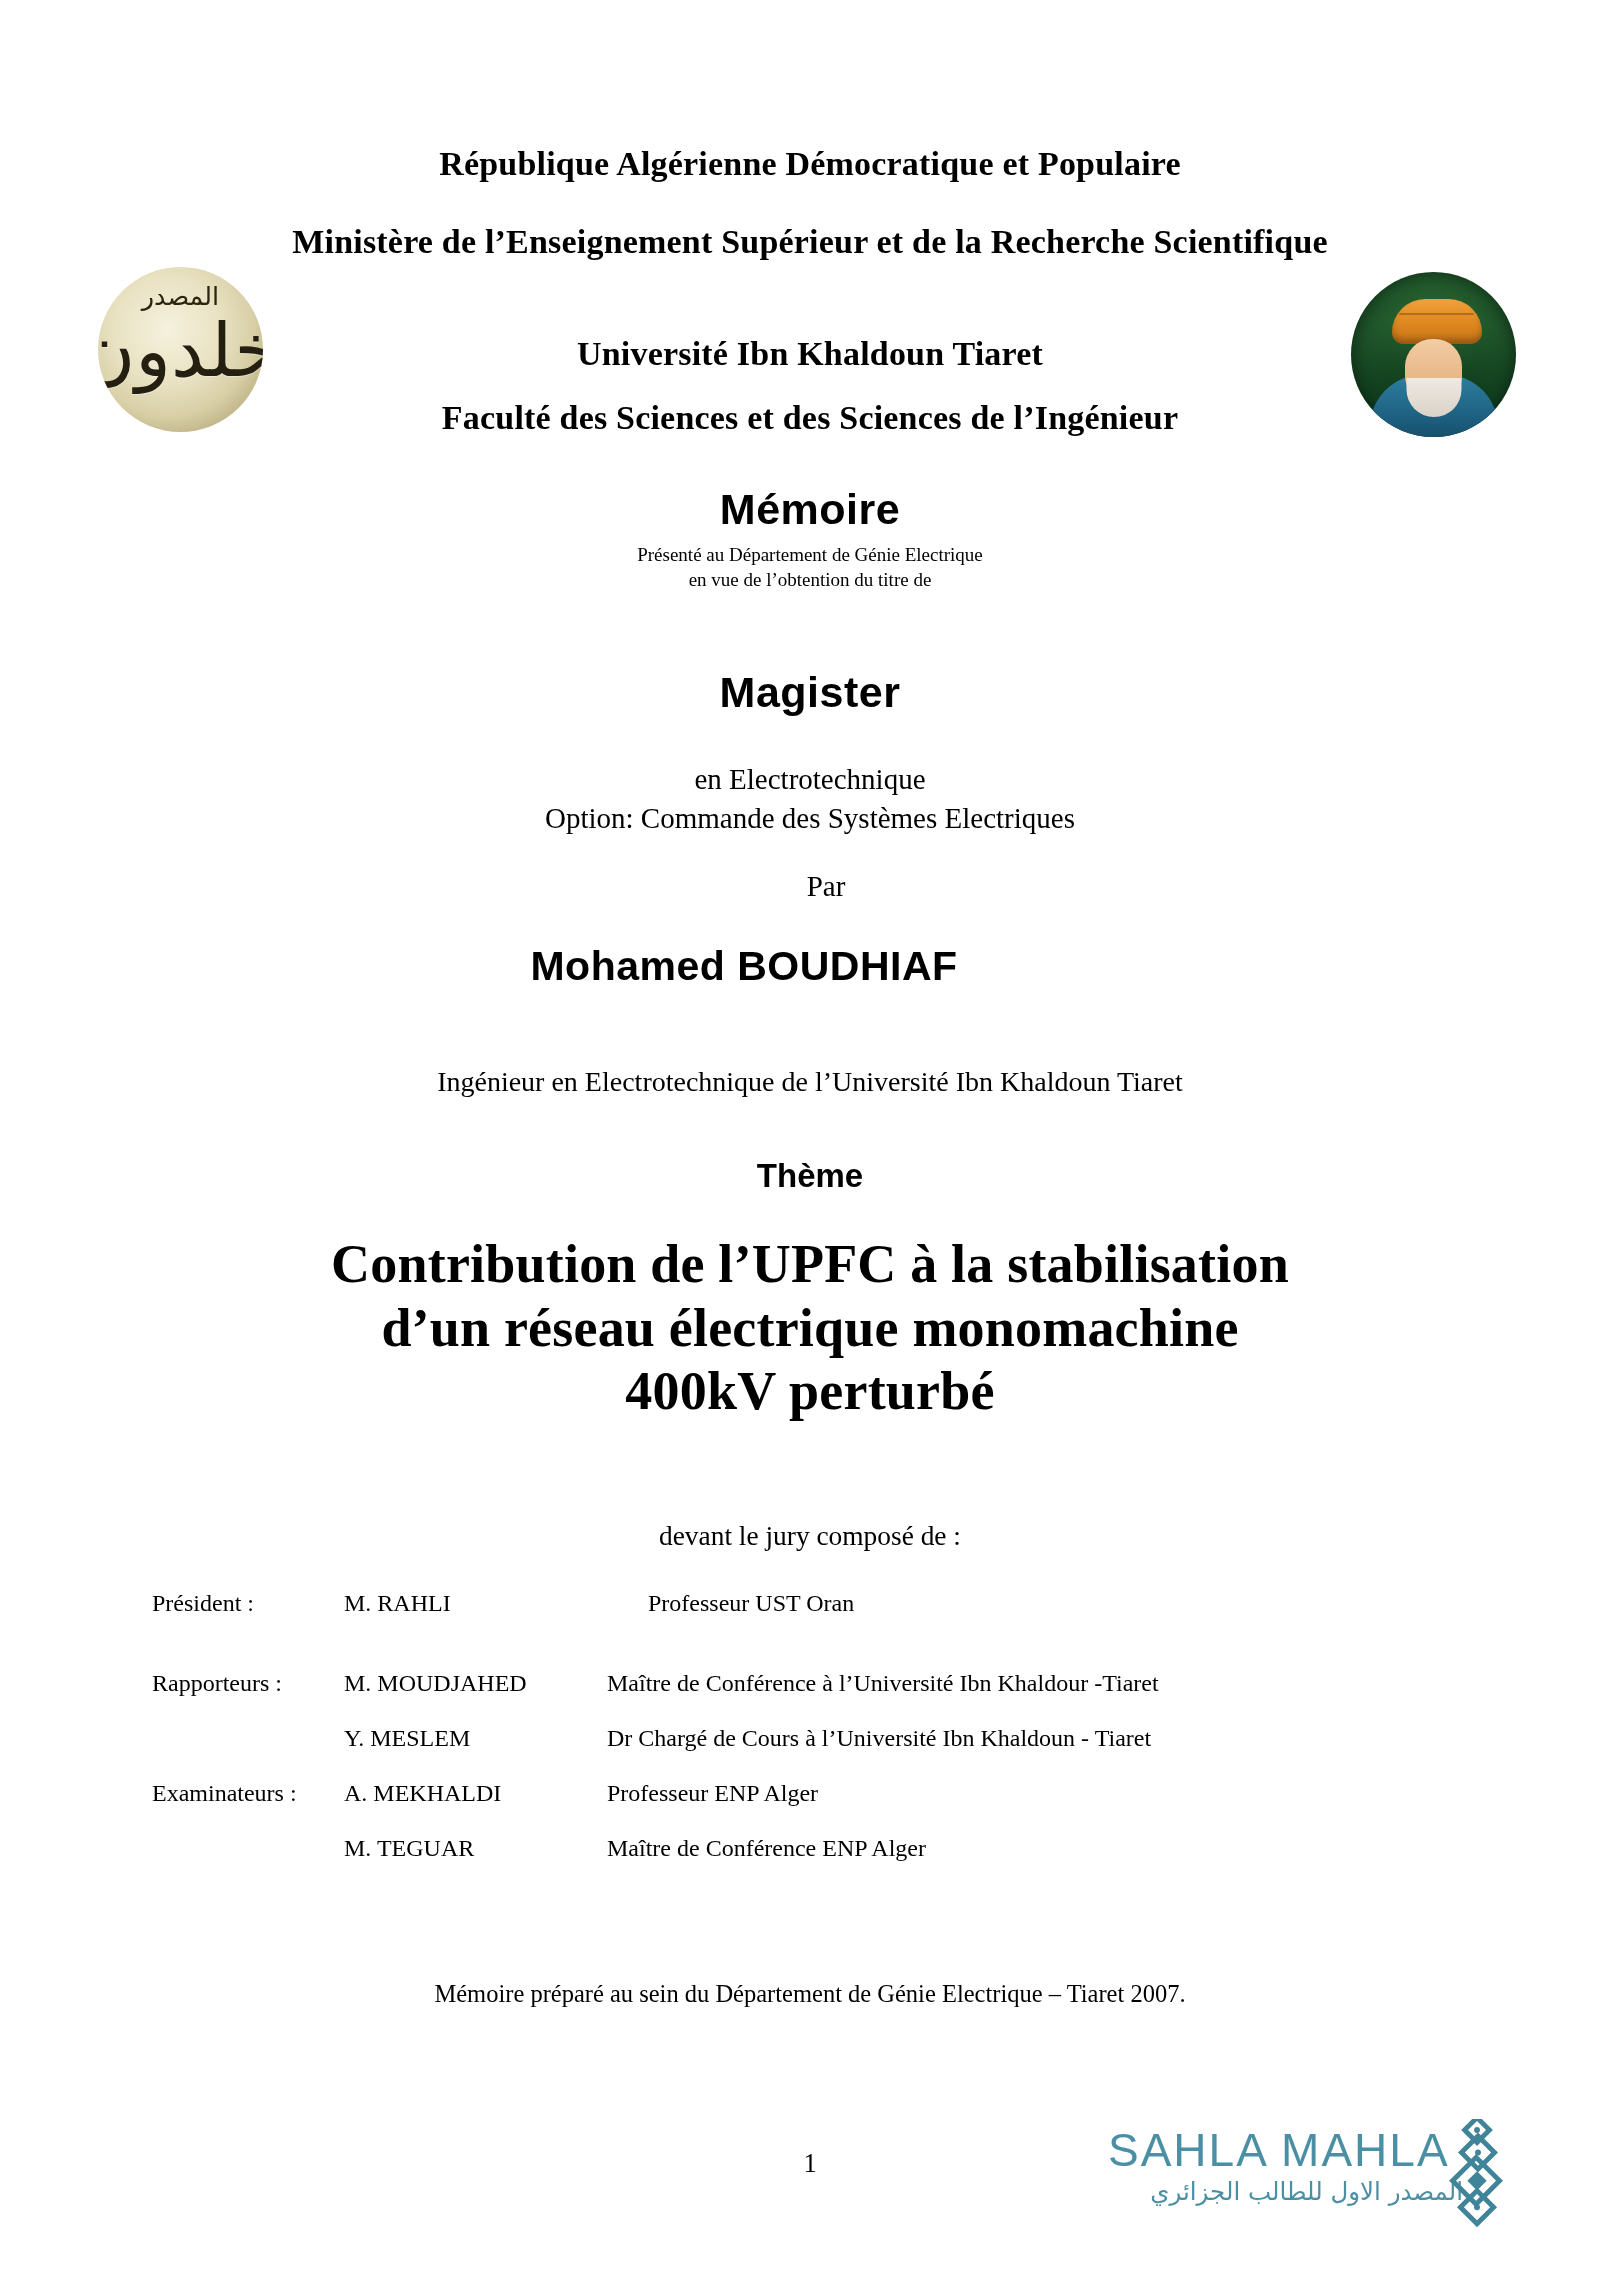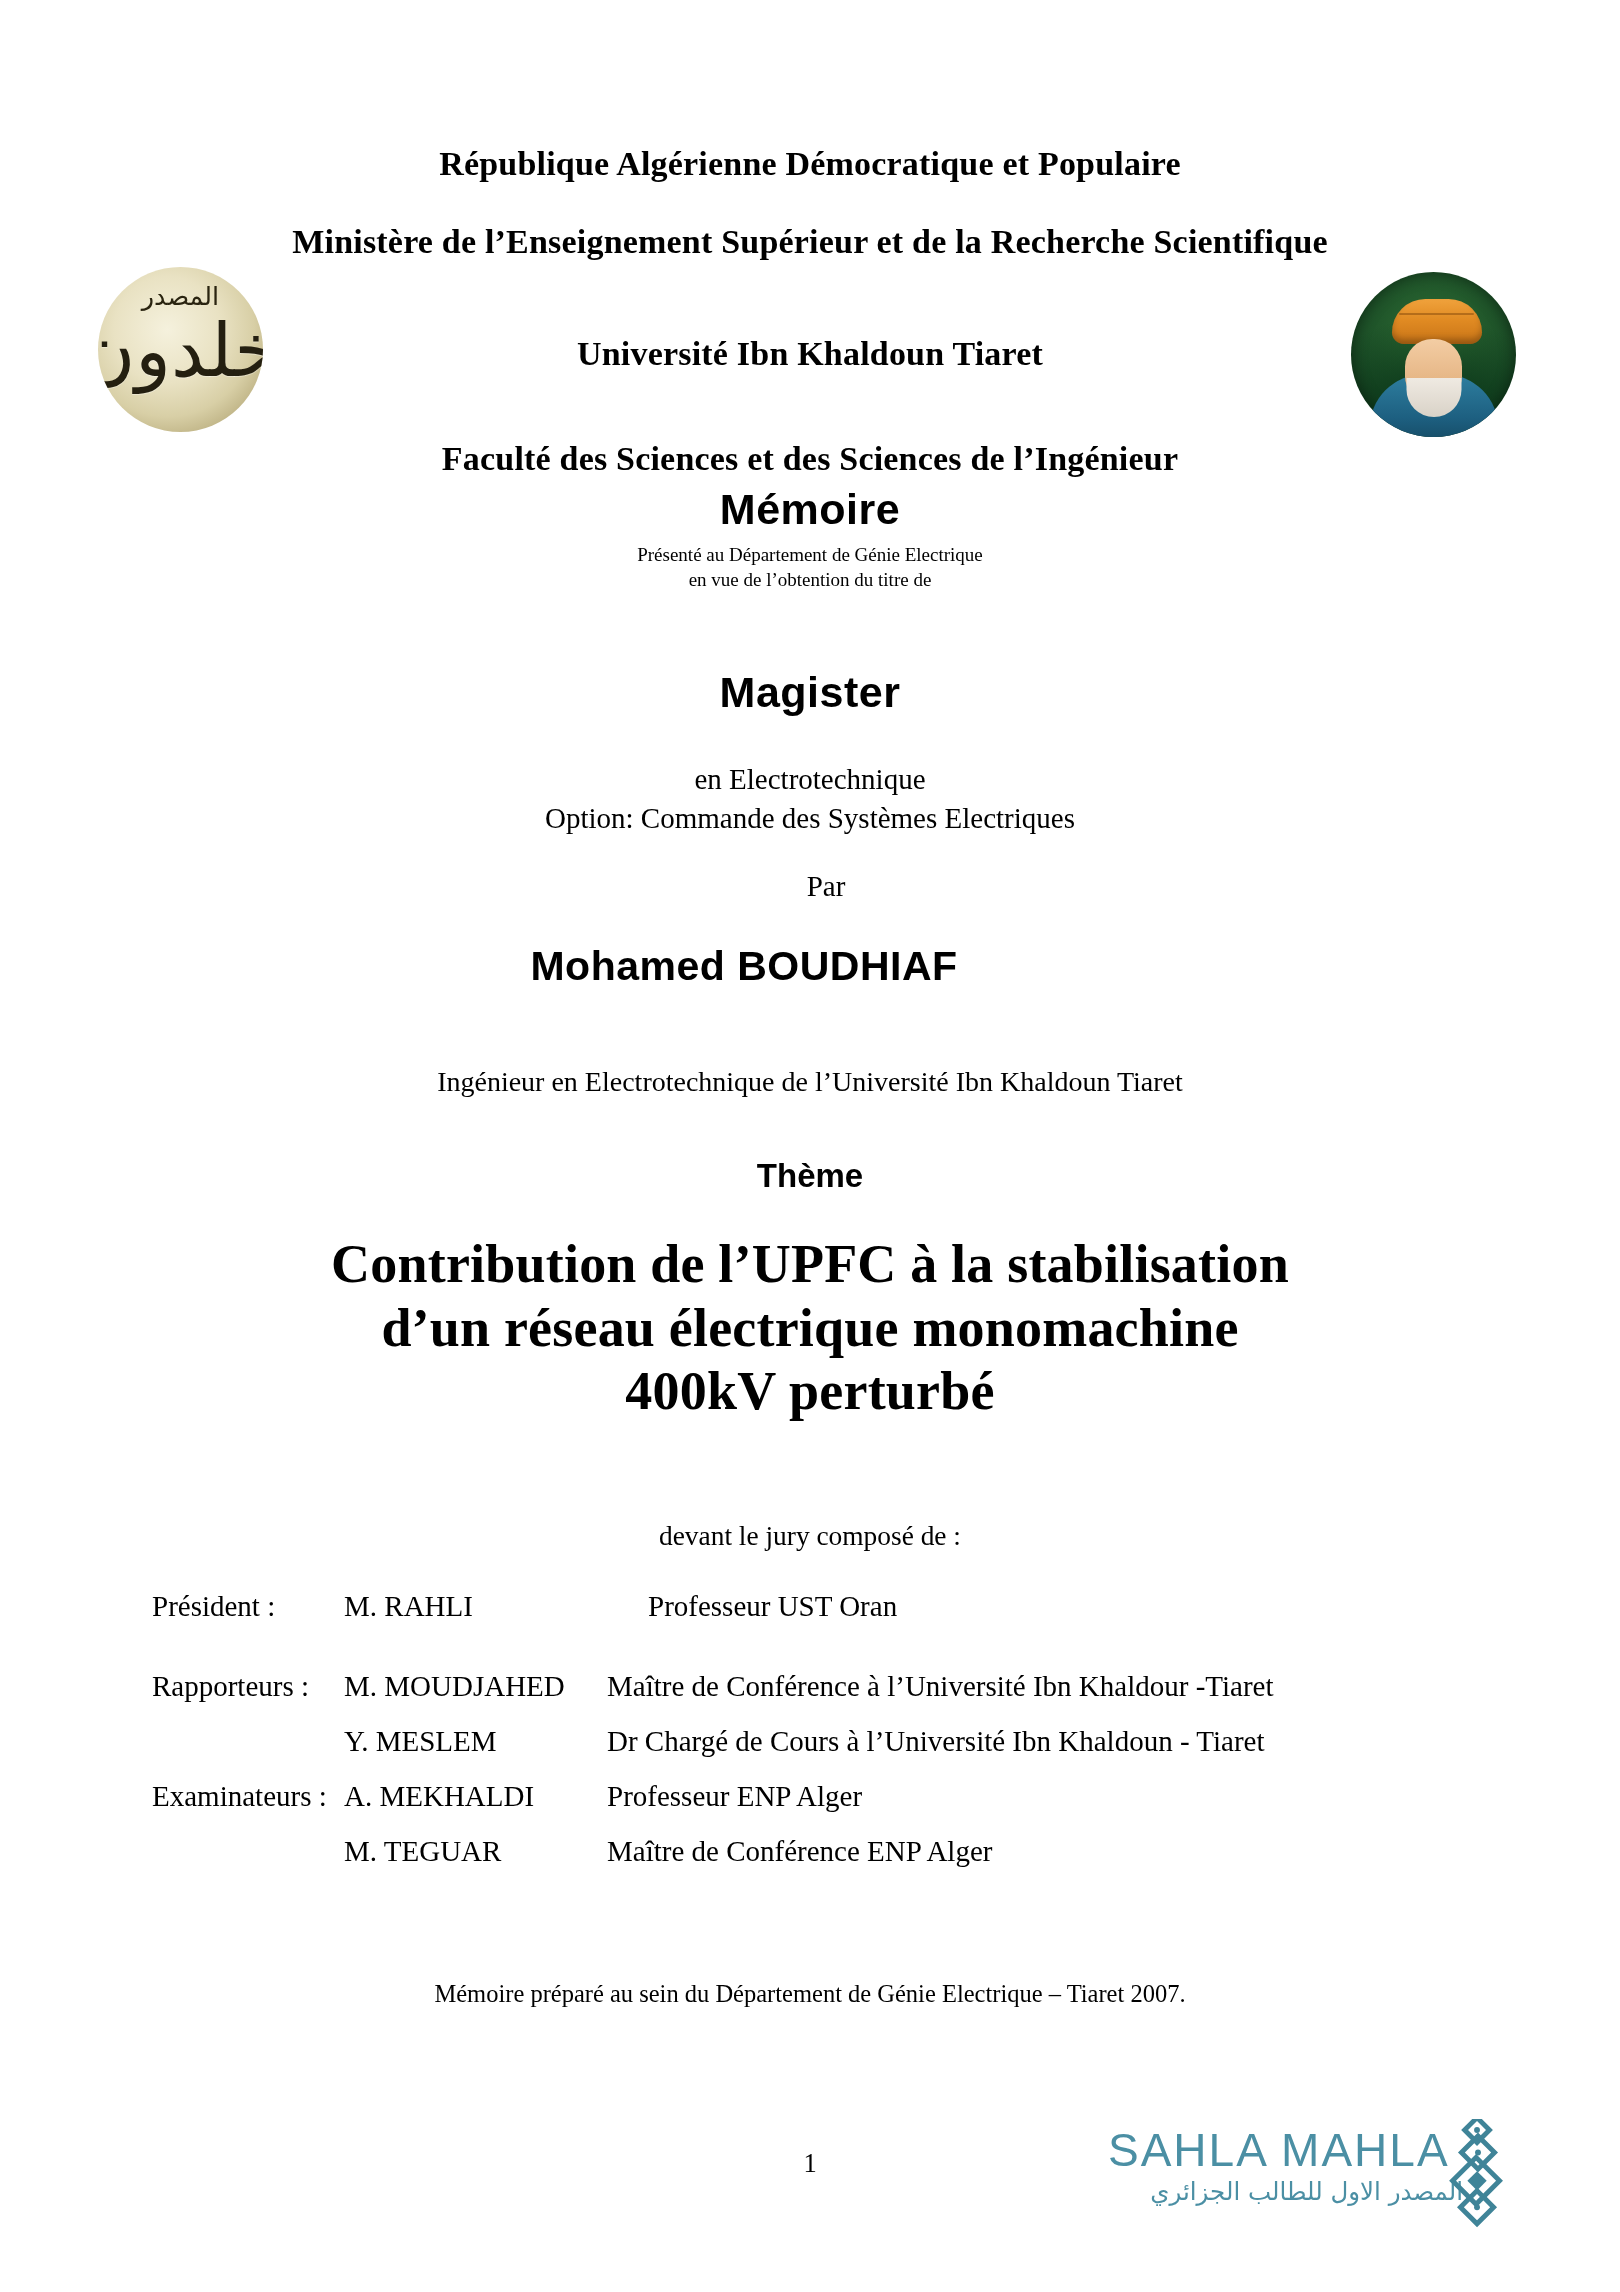--- a/index.html
+++ b/index.html
@@ -32,21 +32,21 @@
     width: 1620px;
   }
   .hdr-line {
     font-size: 34px;
     font-weight: bold;
     letter-spacing: 0.2px;
     line-height: 1.0;
   }
   .hdr-line.l1 { margin-bottom: 44px; }
   .hdr-line.l2 { margin-bottom: 78px; }
-  .hdr-line.l3 { margin-bottom: 71px; }
+  .hdr-line.l3 { margin-bottom: 30px; }
 
   
   .logo {
     position: absolute;
     width: 165px;
     height: 165px;
     border-radius: 50%;
     overflow: hidden;
   }
   .logo-left {
@@ -192,21 +192,21 @@
     top: 1521px; left: 0; width: 1620px;
     font-size: 27.4px;
   }
 
   
   .jury {
     position: absolute;
     top: 1590px;
     left: 152px;
     width: 1353px;
-    font-size: 29px;
+    font-size: 24px;
   }
   .jury table {
     border-collapse: collapse;
     width: 100%;
   }
   .jury td {
     padding: 0;
     vertical-align: top;
     white-space: nowrap;
   }

